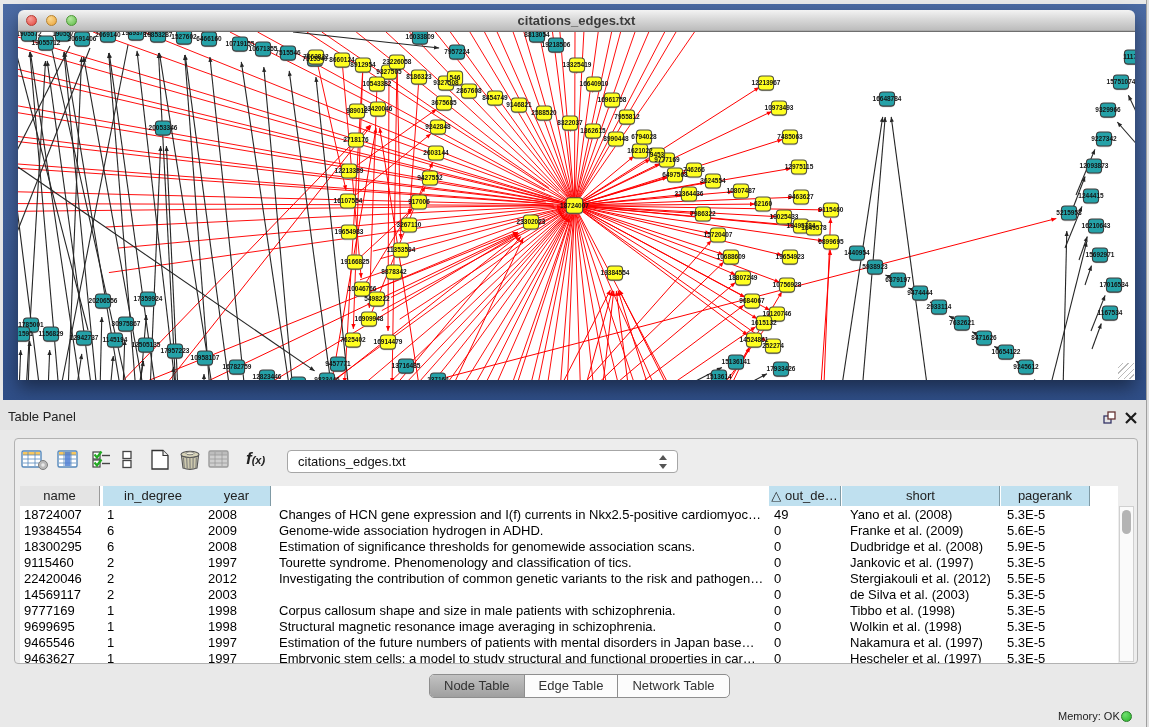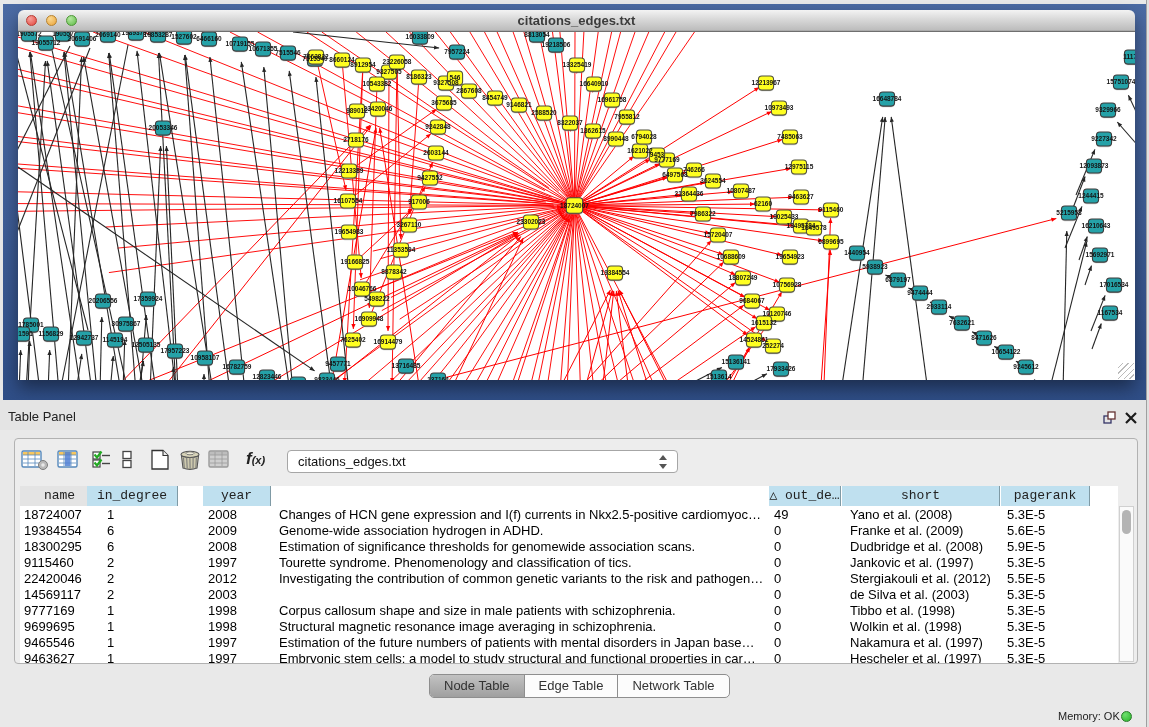--- a/index.html
+++ b/index.html
@@ -17,21 +17,21 @@
 #tablepanel { position:absolute; left:0; top:400px; width:1146px; height:327px; background:#e9e9e9; }
 #tphead { position:absolute; left:0; top:0; width:100%; height:30px; background:#e4e4e4; }
 #tphead span { position:absolute; left:8px; top:9px; font-size:13px; color:#222; }
 #container { position:absolute; left:14px; top:438px; width:1124px; height:226px; background:#ededed;
   border:1px solid #b2b2b2; border-radius:4px; }
 #dropdown { position:absolute; left:287px; top:450px; width:391px; height:23px; background:#fff;
   border:1px solid #a6a6a6; border-radius:4px; font-size:13px; color:#111; line-height:21px; padding-left:10px; }
 #fx { position:absolute; left:246px; top:449px; font-size:17px; font-style:italic; font-weight:bold; color:#222; }
 #fx span { font-size:11px; font-weight:bold; }
 #tablearea { position:absolute; left:20px; top:486px; width:1098px; height:177px; background:#fff; overflow:hidden; font-size:13px; }
-.thead { position:absolute; left:0; top:0; width:100%; height:21px;font-family:Liberation Mono, monospace; }
+.thead { position:absolute; left:0; top:0; width:100%; height:21px; }
 .th { position:absolute; top:0; height:20px; text-align:center; line-height:20px; color:#222;
   border-right:1px solid #7f9aa5; }
 .th.blue { background:#bfe0ef; }
 .th.gray { background:#e4e4e4; border-right:1px solid #9a9a9a; }
 .tr { position:relative; height:16px; }
 .td { position:absolute; top:0; height:16px; line-height:16px; white-space:nowrap; overflow:hidden; color:#000; }
 #vscroll { position:absolute; left:1119px; top:506px; width:15px; height:156px; background:#fafafa; border:1px solid #d0d0d0; }
 #vthumb { position:absolute; left:2px; top:3px; width:9px; height:24px; background:#b4b4b4; border-radius:5px; }
 #tabs { position:absolute; left:429px; top:674px; height:24px; border:1px solid #8e8e8e; border-radius:5px;
   overflow:hidden; display:flex; background:#fcfcfc; }
@@ -916,21 +916,21 @@
 <div id="fx">f<span>(x)</span></div>
 <div id="dropdown">citations_edges.txt
   <svg width="12" height="16" style="position:absolute;right:8px;top:3px">
     <path d="M 6 1 L 10 6 H 2 Z" fill="#555"></path>
       <path d="M 6 15 L 10 10 H 2 Z" fill="#555"></path>
   </svg>
 </div>
 <div id="tablearea">
     <div class="thead">
       <div class="th gray" style="left:0px;width:80px">name</div>
-      <div class="th blue" style="left:67px;width:91px">in_degree</div>
+      <div class="th blue" style="left:83px;width:101px">in_degree</div>
       <div class="th blue" style="left:183px;width:68px">year</div>
       <div class="th blue" style="left:749px;width:72px">△ out_de…</div>
       <div class="th blue" style="left:822px;width:158px">short</div>
       <div class="th blue" style="left:981px;width:89px">pagerank</div>
     </div>
     <div style="position:absolute;left:0;top:21px;width:100%">
       <div class="tr">
         <div class="td" style="left:4px;width:75px">18724007</div>
         <div class="td" style="left:87px;width:94px">1</div>
         <div class="td" style="left:188px;width:62px">2008</div>

